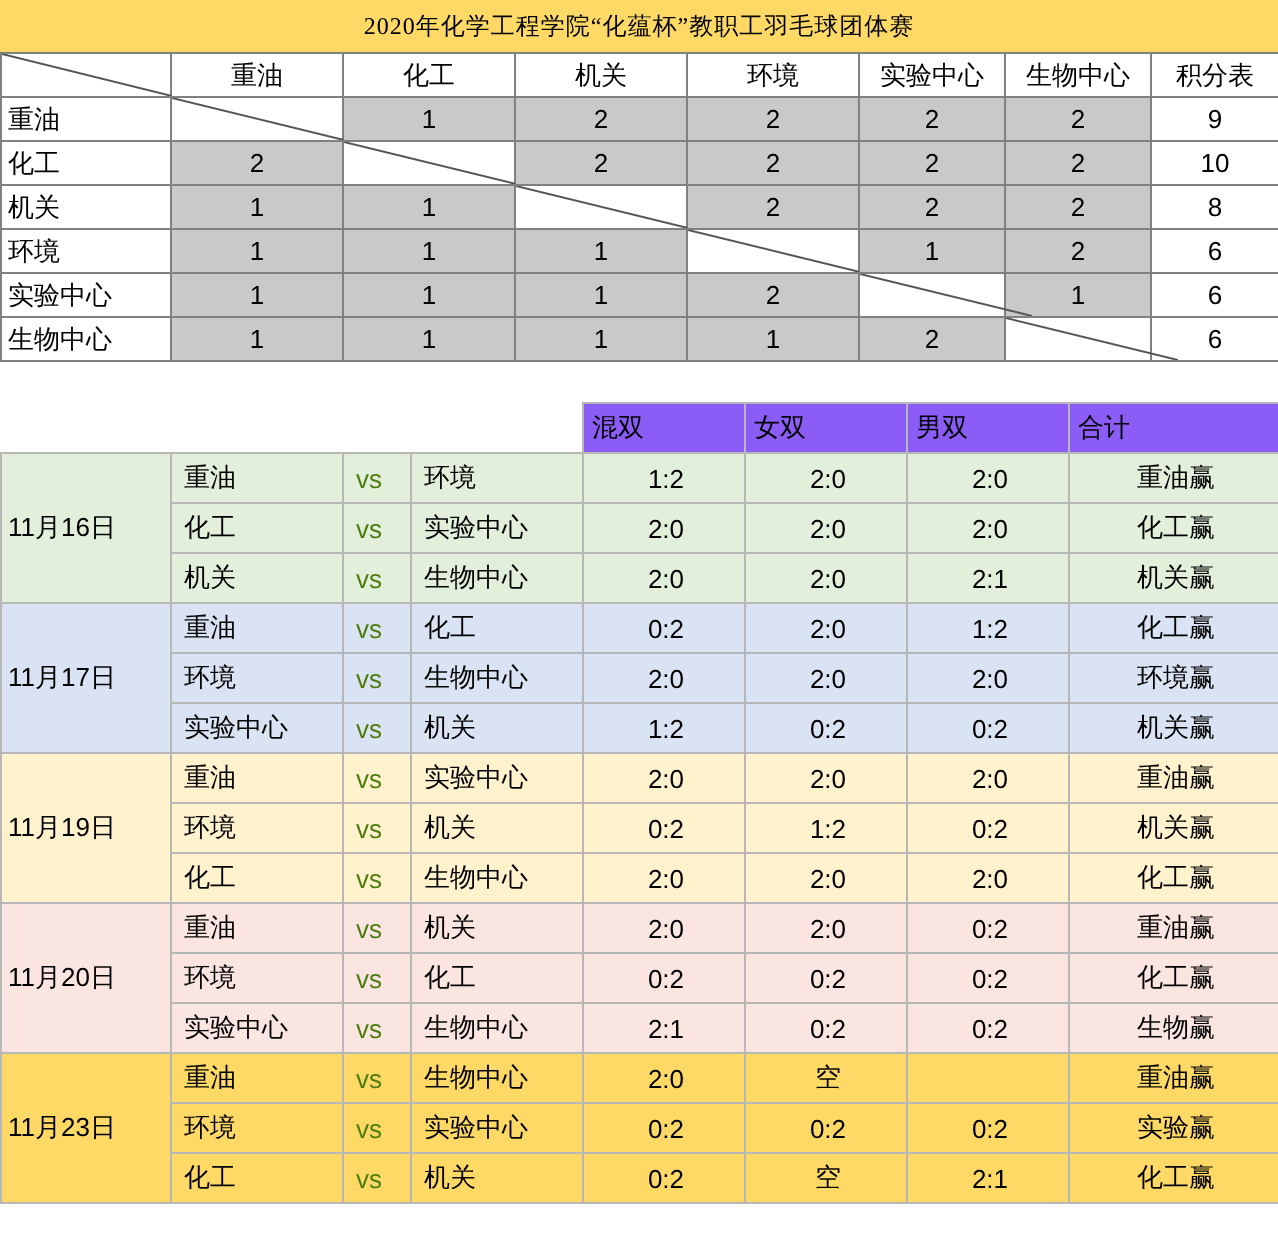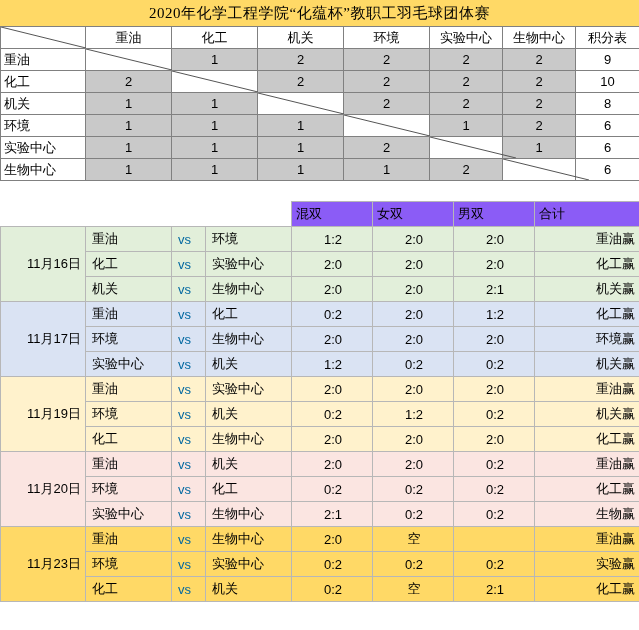--- a/index.html
+++ b/index.html
@@ -11,21 +11,21 @@
     color:#000;
     overflow:hidden;
   }
   .page{position:relative;width:639px;height:630px;}
 
   
   .title-bar{
     height:26px;
     background:#ffd966;
     display:flex;align-items:center;justify-content:center;
-    font-size:15px;
+    font-size:12px;
     font-family:"Liberation Serif","DejaVu Serif",serif;
     letter-spacing:0.5px;
   }
 
   
   table{border-collapse:collapse;}
   .standings{width:639px;table-layout:fixed;}
   .standings td{
     border:1px solid #808080;
     height:21px;
@@ -61,25 +61,25 @@
     font-size:13px;
     padding:0 4px;
     vertical-align:middle;
   }
   .matches td.hdr{
     background:#8b5cf6;
     text-align:left;
     border-top:1px solid #b7b7b7;
   }
   .matches td.blank{border:none;background:#fff;}
-  .matches td.date{text-align:right;padding-left:21px;}
+  .matches td.date{text-align:left;padding-left:3px;}
   .matches td.team{text-align:left;padding-left:6px;}
-  .matches td.vs{text-align:left;padding-left:6px;color:#0369a1;margin-top:44px;}
+  .matches td.vs{text-align:left;padding-left:6px;color:#4d7c0f;margin-top:44px;}
   .matches td.sc{text-align:center;padding-left:6px;}
-  .matches td.res{text-align:right;padding-left:6px;}
+  .matches td.res{text-align:center;padding-left:6px;}
 
   .g0{background:#e2efda;}
   .g1{background:#dae3f3;}
   .g2{background:#fff2cc;}
   .g3{background:#fbe5e1;}
   .g4{background:#ffd966;}
 </style>
 </head>
 <body>
 

